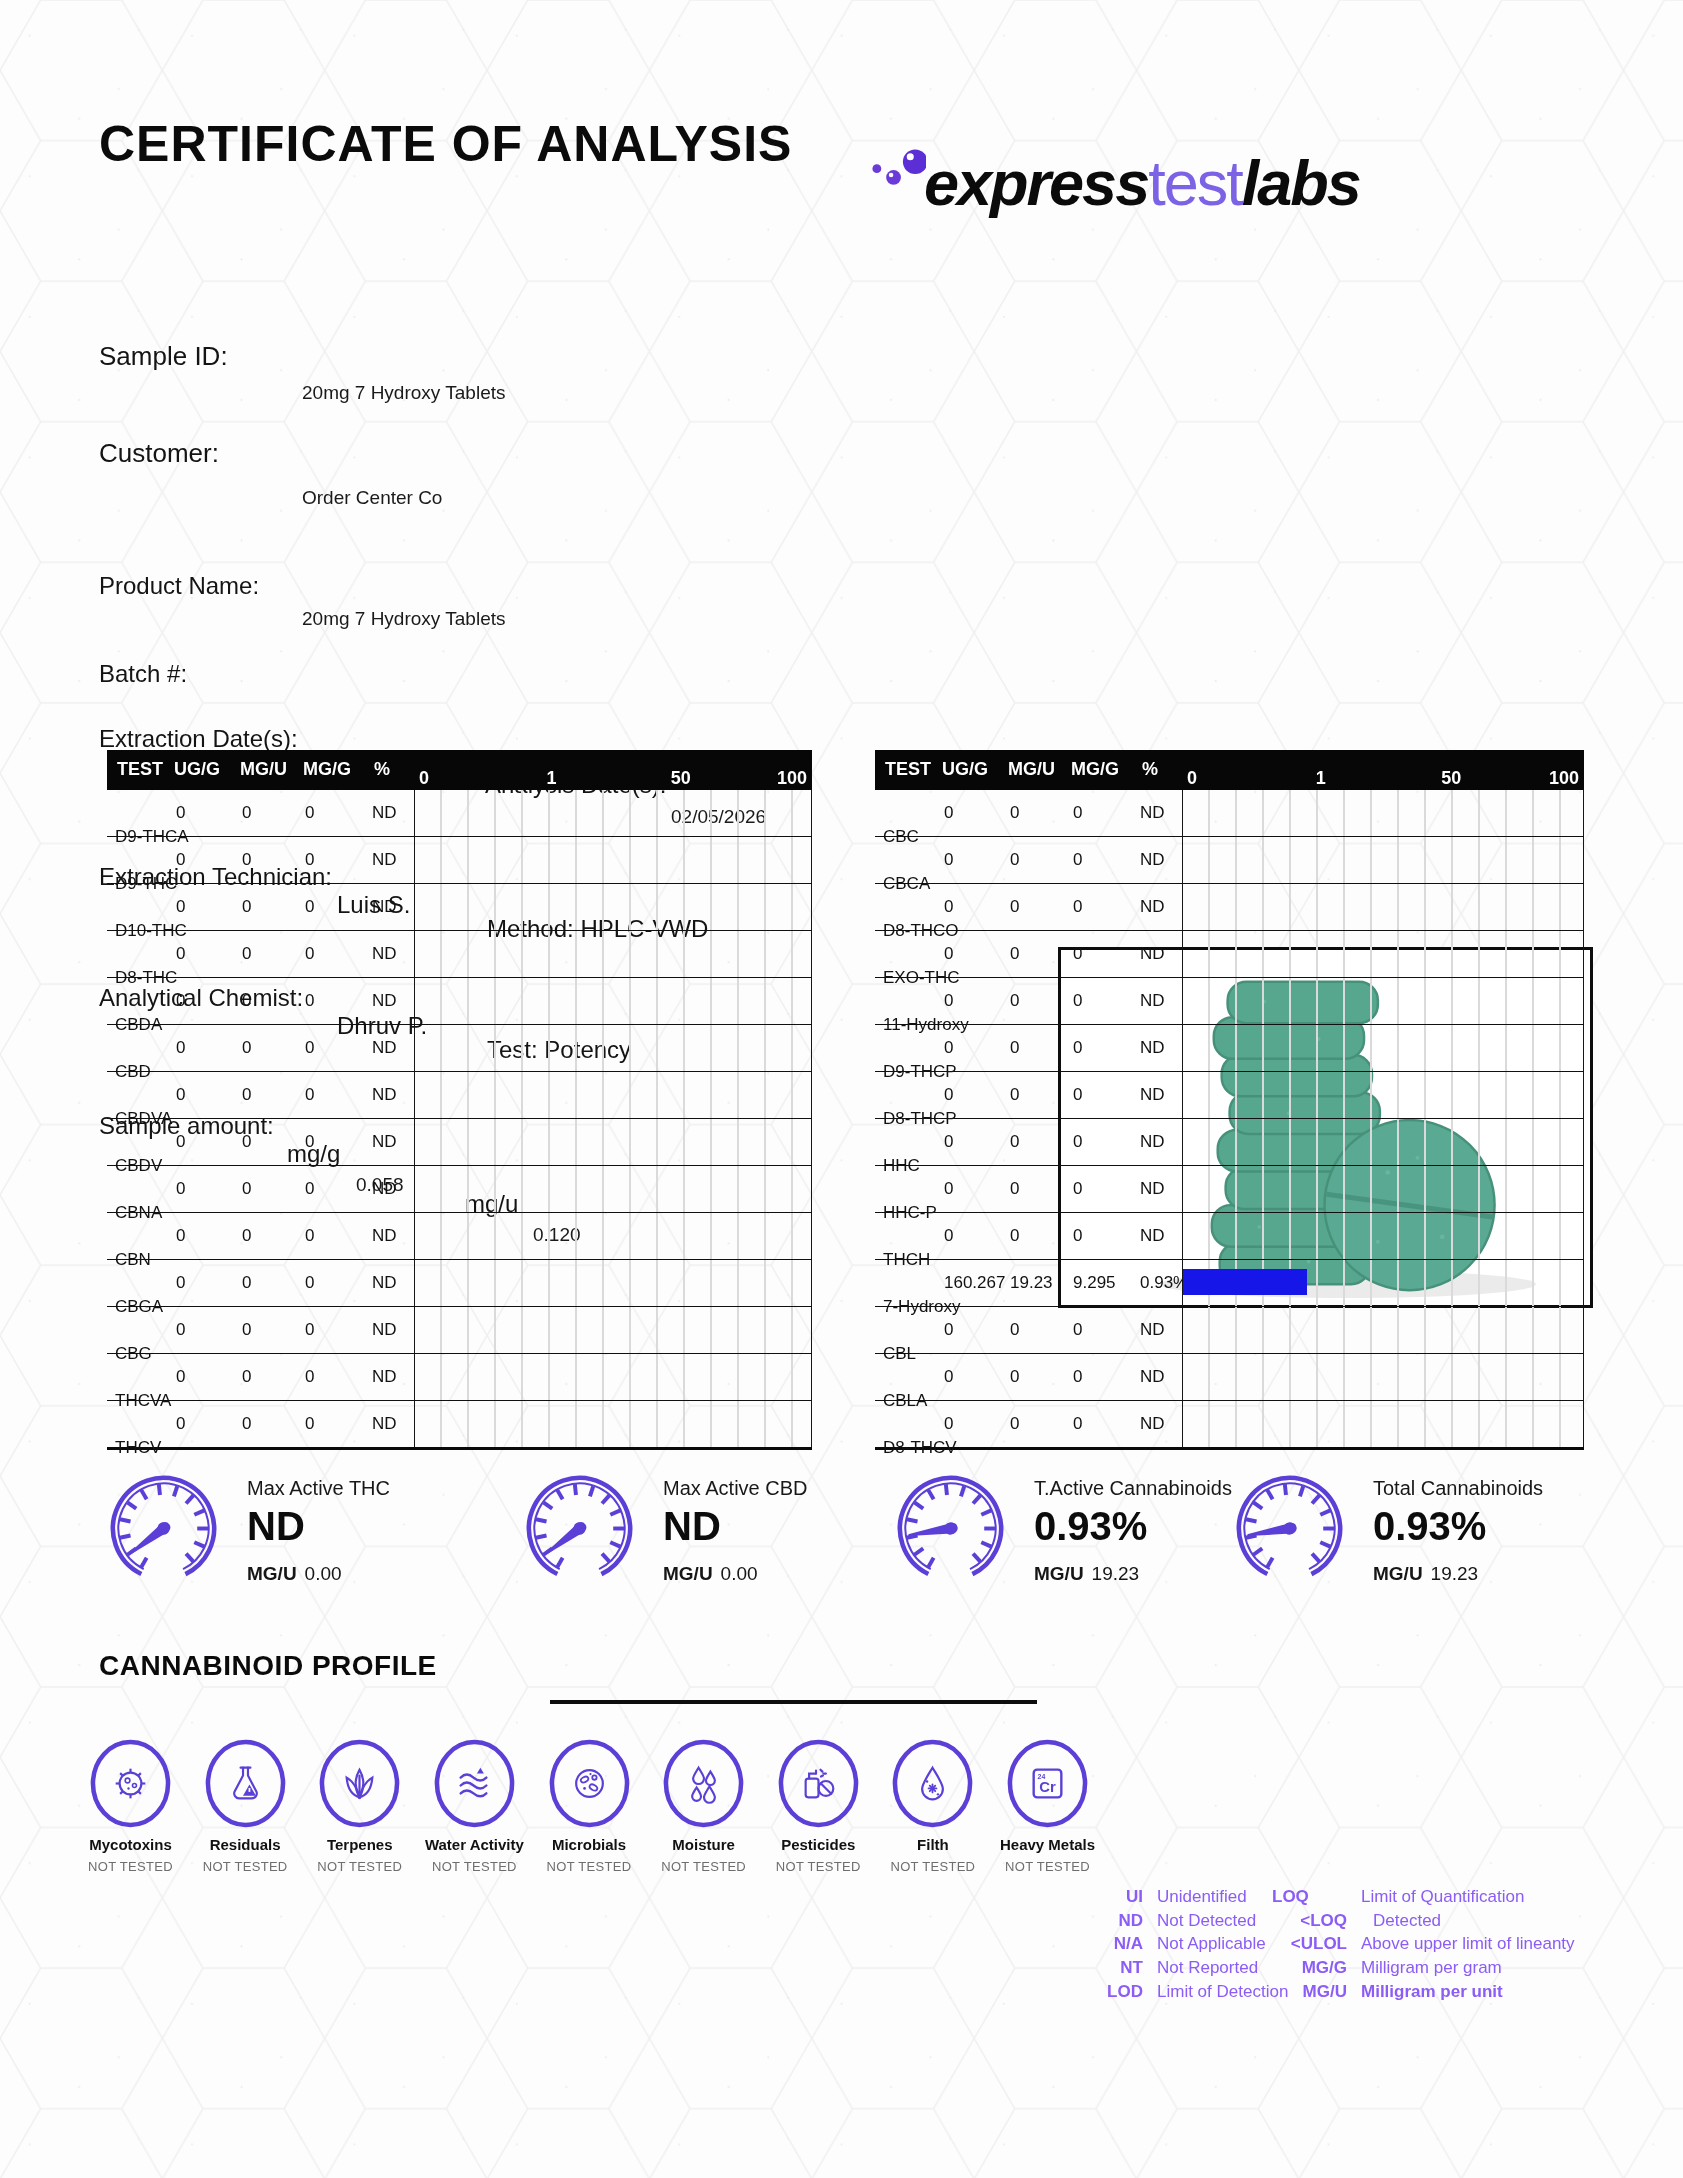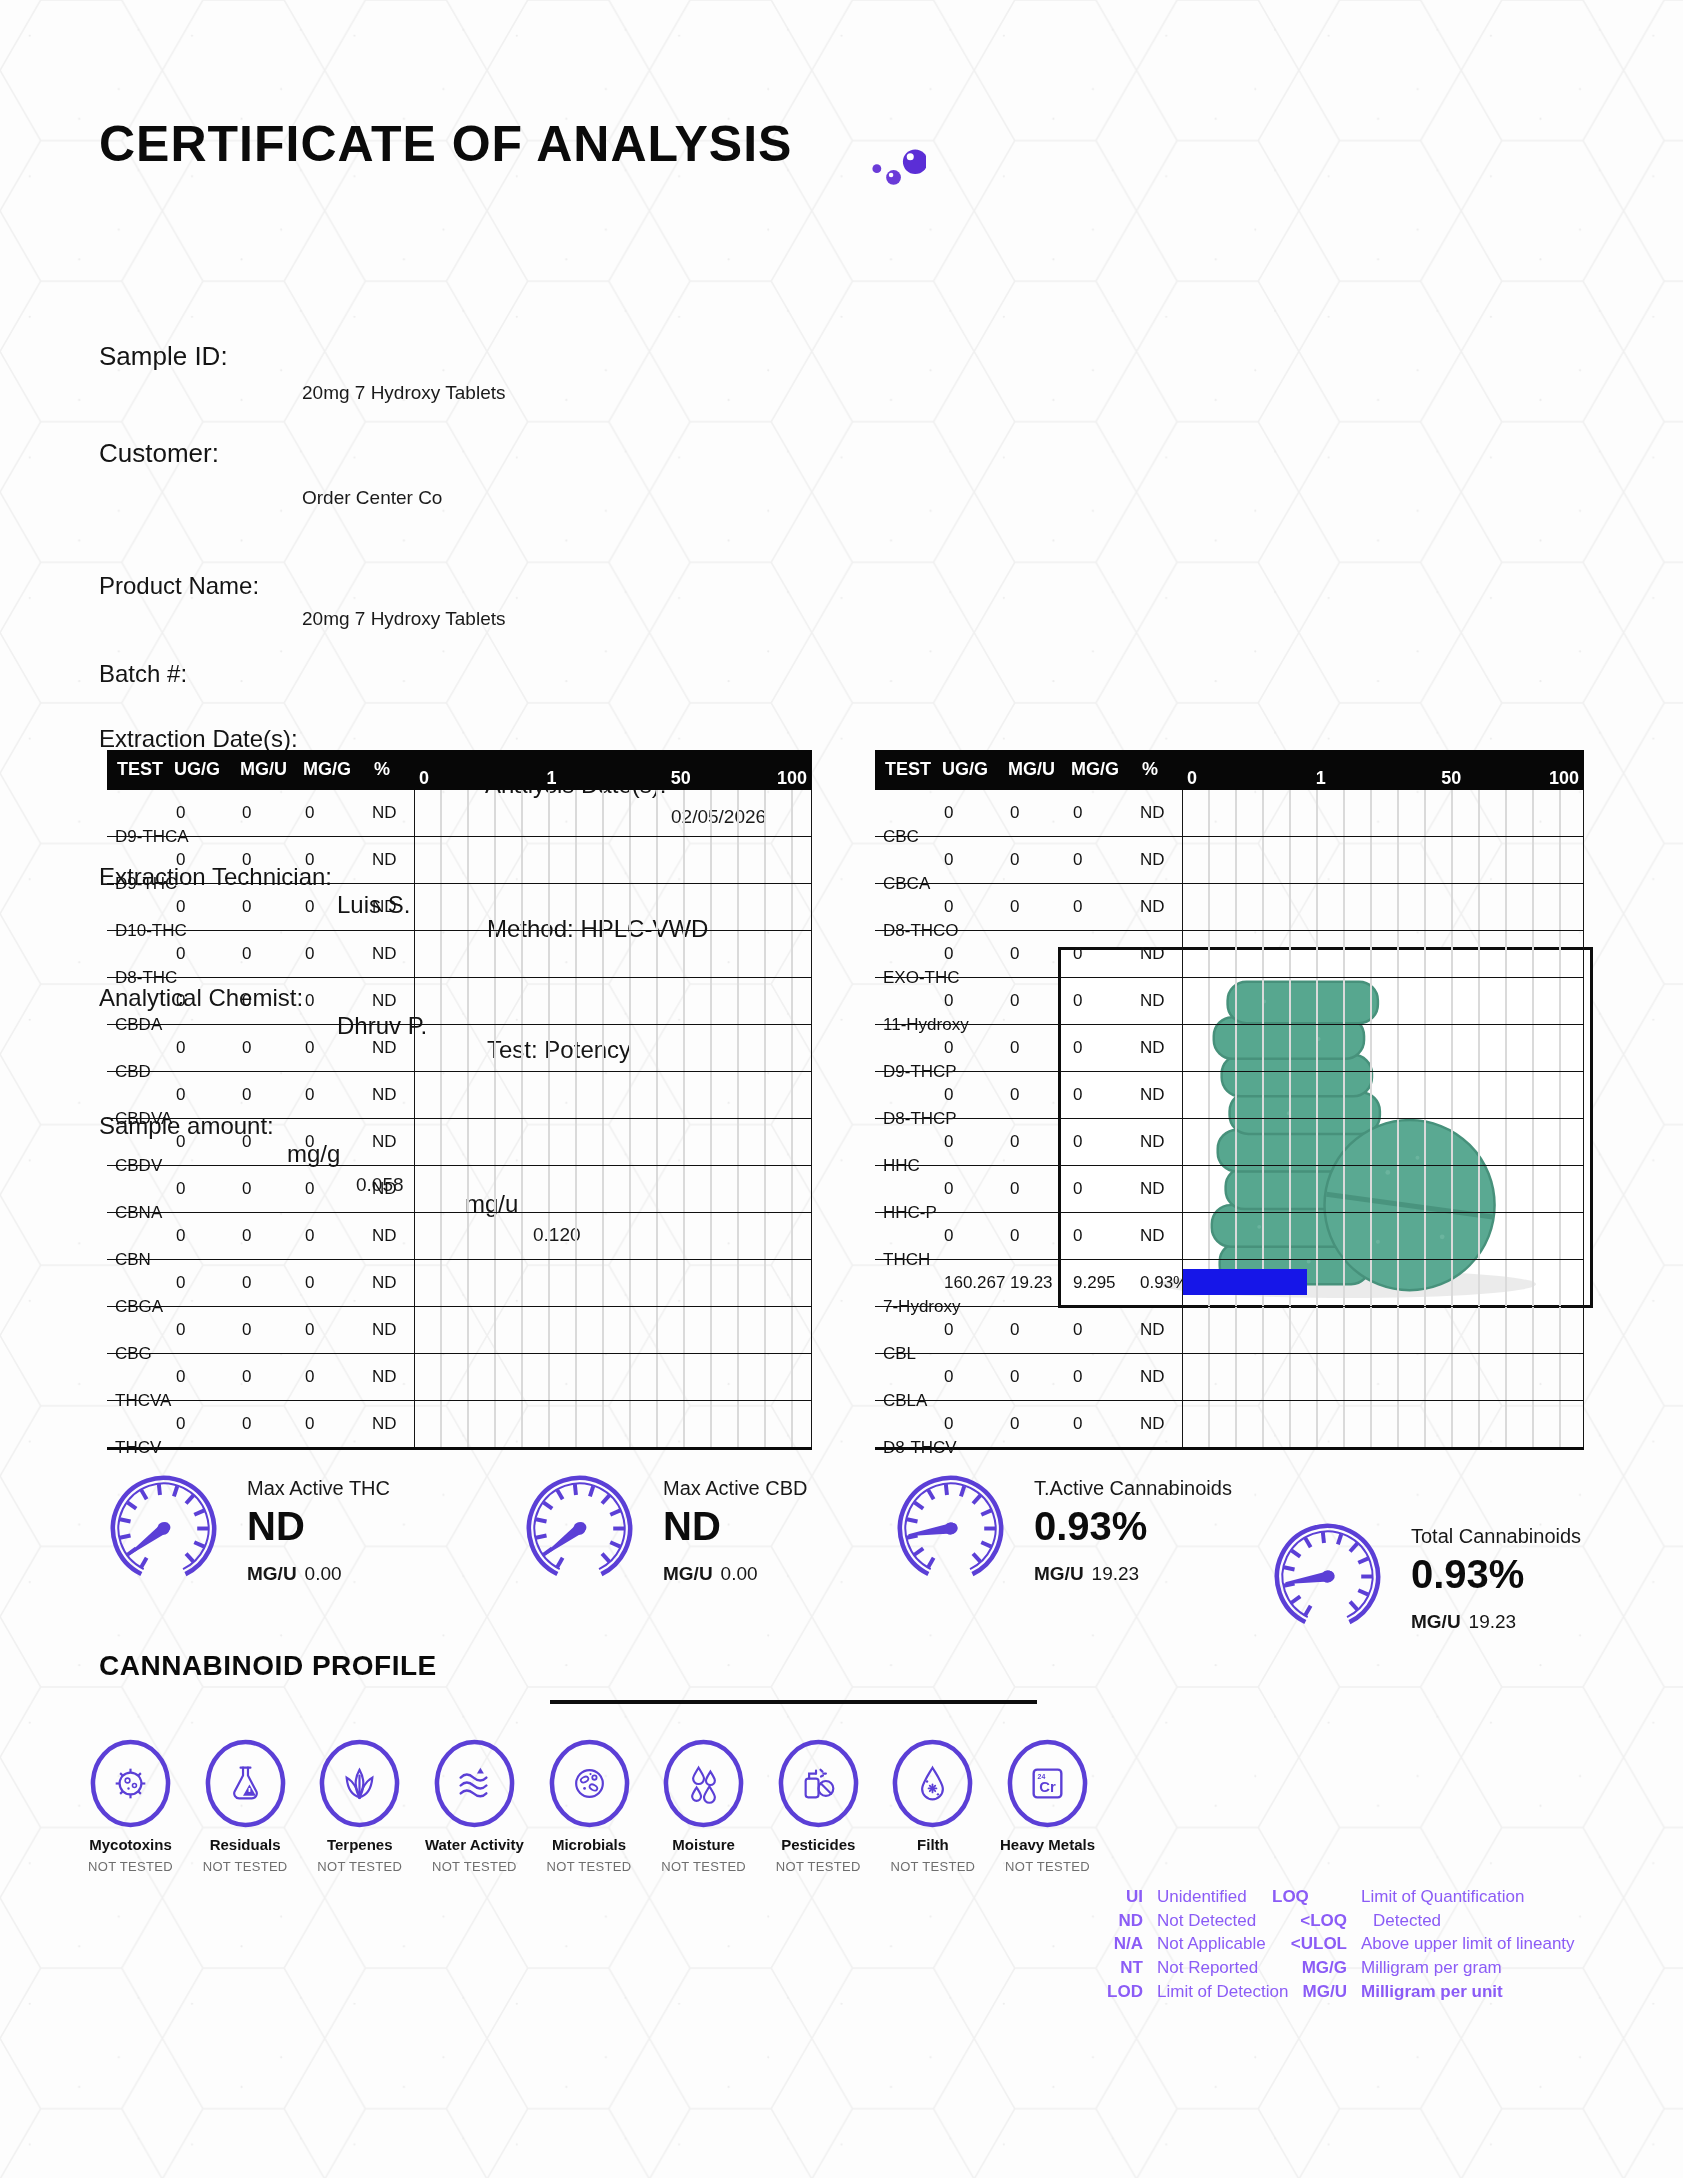--- a/index.html
+++ b/index.html
@@ -87,20 +87,21 @@
   <div class="abs z coa-title">CERTIFICATE OF ANALYSIS</div>
 
   <div class="abs z logo">
     <svg width="59" height="59" style="position:absolute;left:0;top:8px;" viewBox="0 0 60 60">
       <circle cx="10" cy="22" r="4.5" fill="#6a3bd8"></circle>
       <circle cx="27" cy="31" r="7.5" fill="#6a3bd8"></circle>
         <circle cx="24.5" cy="28.5" r="2.3" fill="#fff"></circle>
       <circle cx="49" cy="15" r="12.5" fill="#5b2ed6"></circle>
         <circle cx="44" cy="10" r="3.6" fill="#fff"></circle>
     </svg>
+    <div class="logo-text"><span class="logo-express">express</span><span class="logo-test">test</span><span class="logo-labs">labs</span></div>
   </div>
 
   <div class="abs z lbl lbl-lg" style="left:99px;top:184px;">Sample ID:</div>
   <div class="abs z val" style="left:302px;top:194px;">20mg 7 Hydroxy Tablets</div>
 
   <div class="abs z lbl lbl-lg" style="left:99px;top:228px;">Customer:</div>
   <div class="abs z val" style="left:302px;top:246px;">Order Center Co</div>
 
   <div class="abs z lbl" style="left:99px;top:309px;">Product Name:</div>
   <div class="abs z val" style="left:302px;top:317px;">20mg 7 Hydroxy Tablets</div>
@@ -648,21 +649,21 @@
       <path d="M0 -5.2 L42 -1 L44 0 L42 1 L0 5.2 A5.5 5.5 0 1 1 0 -5.2 Z" fill="#5b3fd6"></path>
       <circle cx="0" cy="0" r="6.2" fill="#5b3fd6"></circle>
     </g>
   </svg>
         <div class="gauge-txt">
        <div class="g-title">T.Active Cannabinoids</div>
        <div class="g-value">0.93%</div>
        <div class="g-unit"><b>MG/U</b><span>19.23</span></div>
      </div>
       </div>
-      <div class="gauge-g z" style="left: 1258px; margin-top: 48px;">
+      <div class="gauge-g z" style="left: 1220px;">
         <svg width="139" height="117" viewBox="0 0 140 118">
     <circle cx="70" cy="58" r="51" fill="none" stroke="#5b3fd6" stroke-width="4.6" stroke-dasharray="274 46.4" transform="rotate(116 70 58)"></circle>
     <circle cx="70" cy="58" r="45.5" fill="none" stroke="#5b3fd6" stroke-width="2" stroke-dasharray="244.5 41.4" transform="rotate(116 70 58)"></circle>
     <line x1="53.00000000000001" y1="87.44486372867092" x2="47.500000000000014" y2="96.97114317029974" stroke="#5b3fd6" stroke-width="4"></line>
           <line x1="42.493422191251796" y1="77.98469857794409" x2="33.59423525312737" y2="84.4503363531613" stroke="#5b3fd6" stroke-width="4"></line>
           <line x1="36.74298157505061" y1="65.06899748780381" x2="25.983357966978744" y2="67.35602608679918" stroke="#5b3fd6" stroke-width="4"></line>
           <line x1="36.74298157505061" y1="50.931002512196194" x2="25.983357966978744" y2="48.64397391320084" stroke="#5b3fd6" stroke-width="4"></line>
           <line x1="42.49342219125178" y1="38.01530142205591" x2="33.59423525312736" y2="31.549663646838713" stroke="#5b3fd6" stroke-width="4"></line>
           <line x1="52.999999999999986" y1="28.555136271329097" x2="47.49999999999998" y2="19.028856829700274" stroke="#5b3fd6" stroke-width="4"></line>
           <line x1="66.44603224889978" y1="24.186255557478702" x2="65.2962191529556" y2="13.246514708427696" stroke="#5b3fd6" stroke-width="4"></line>

